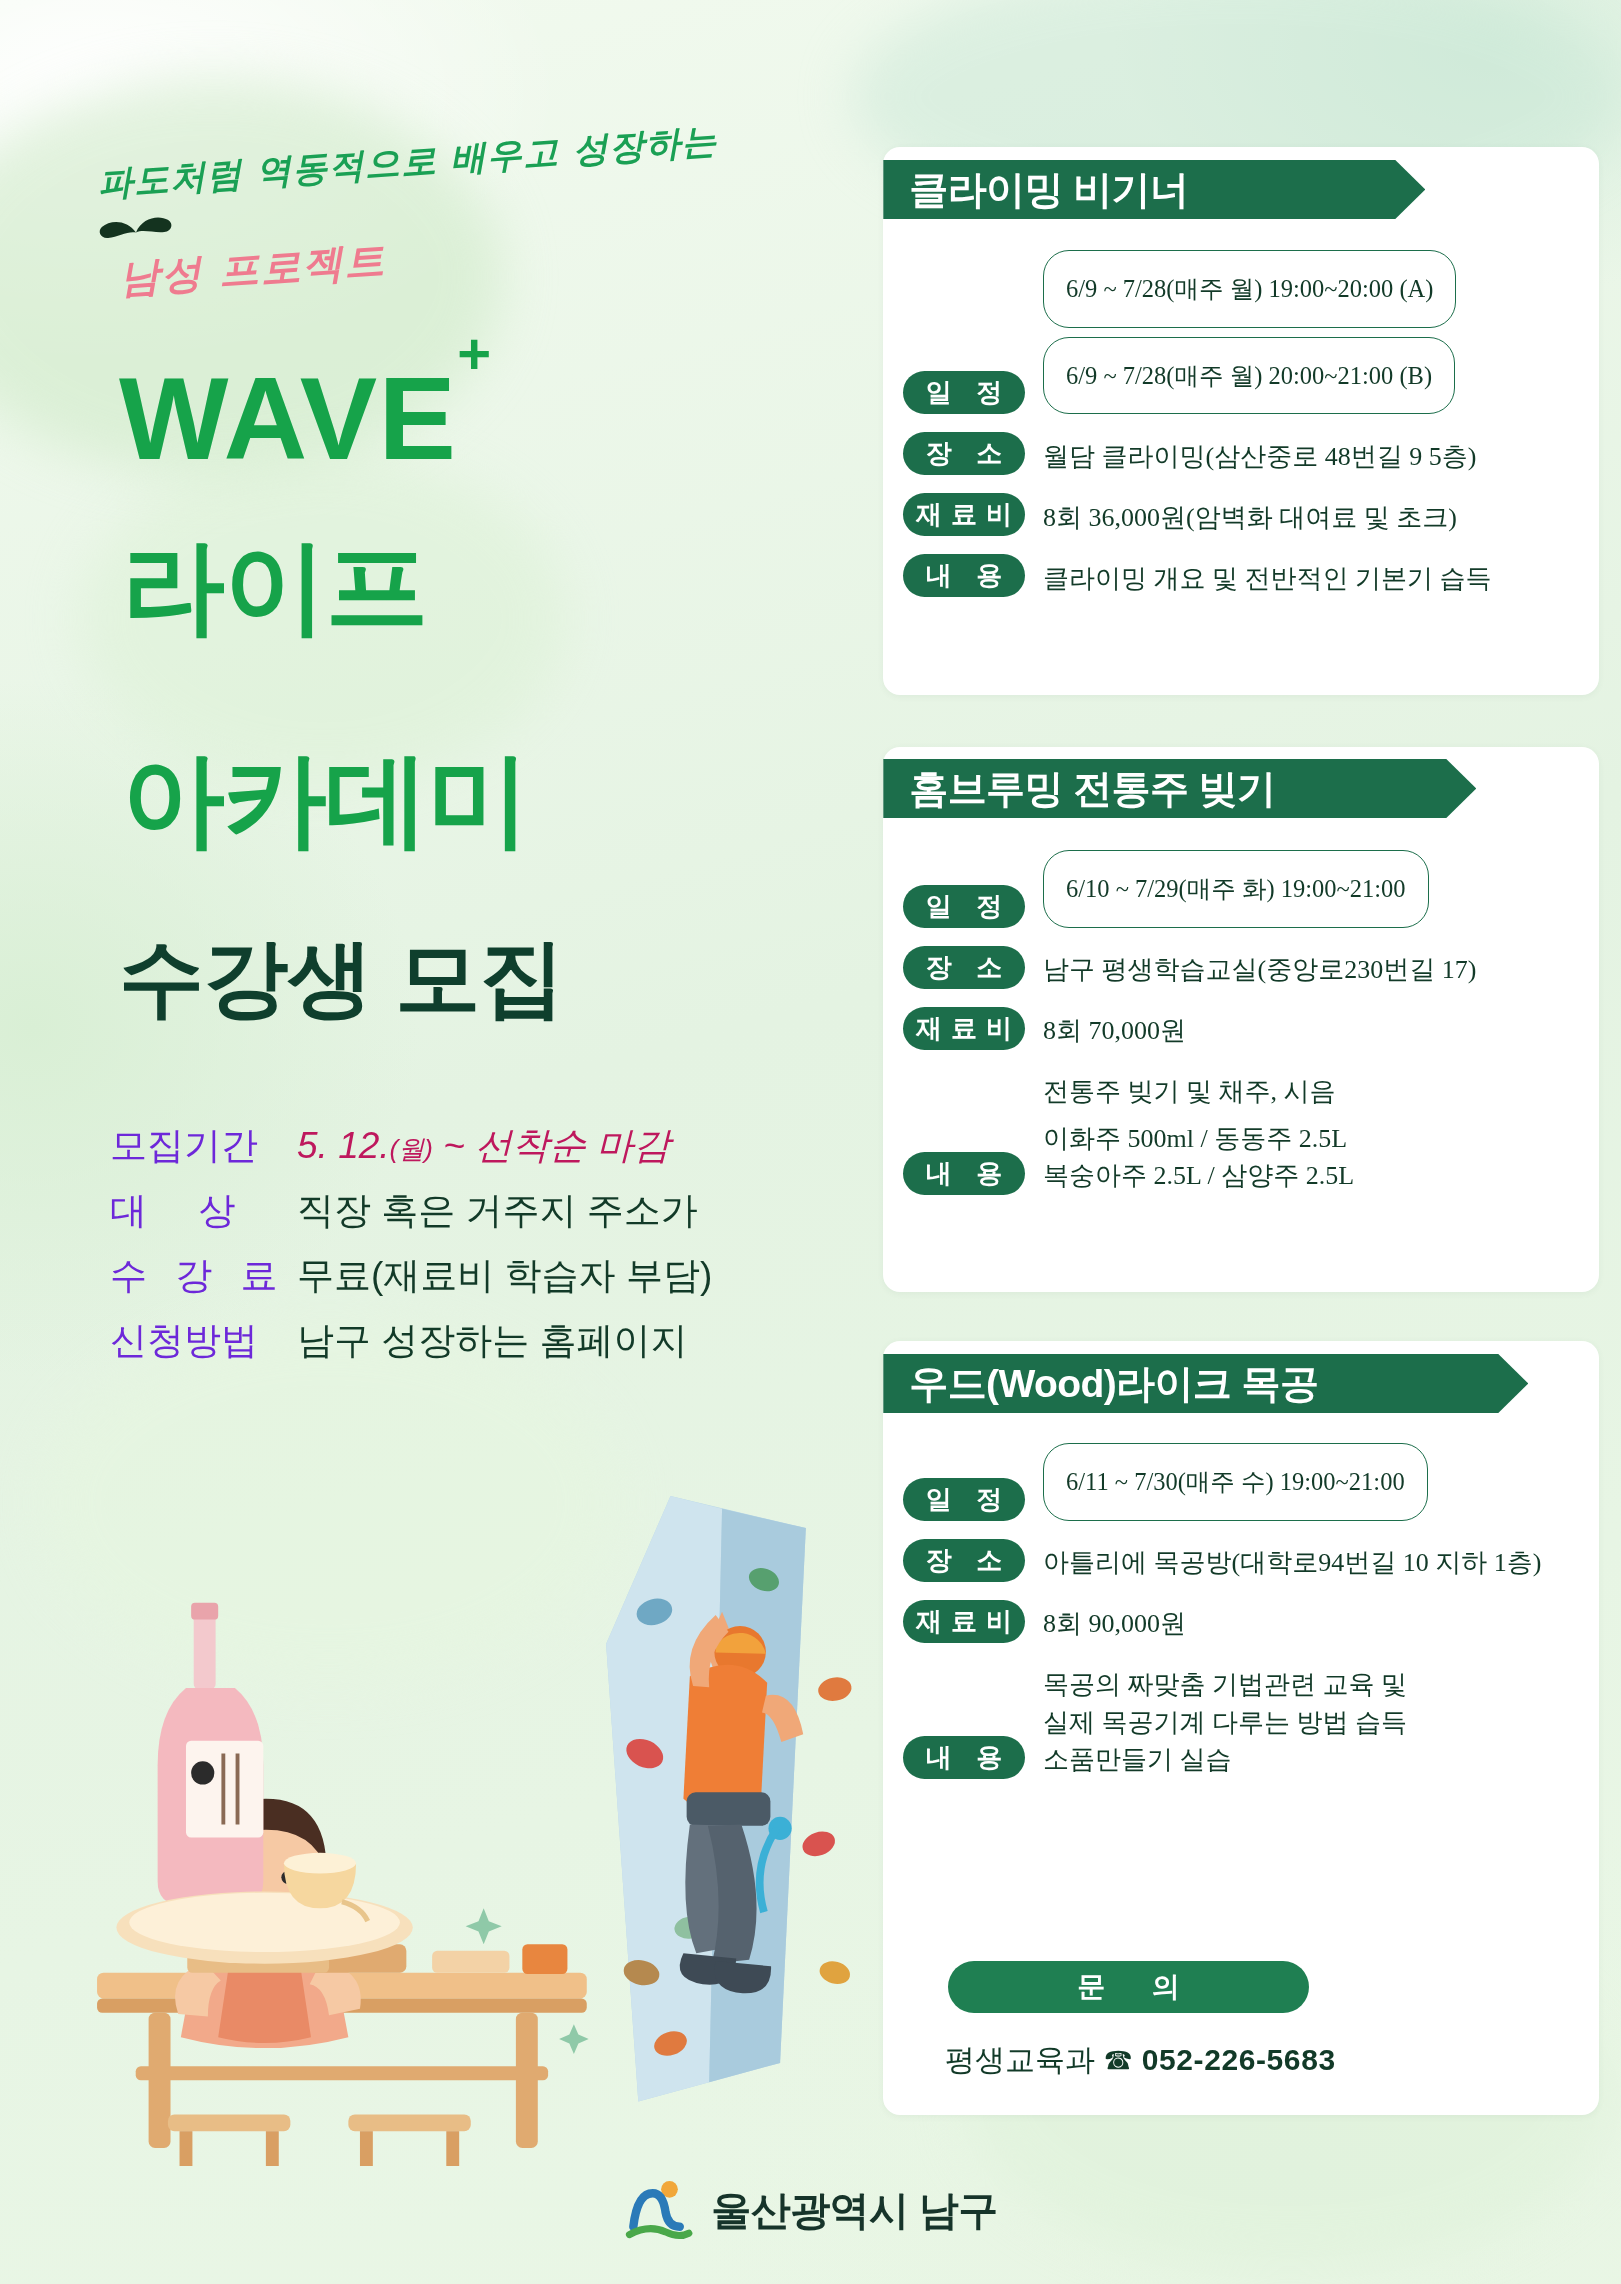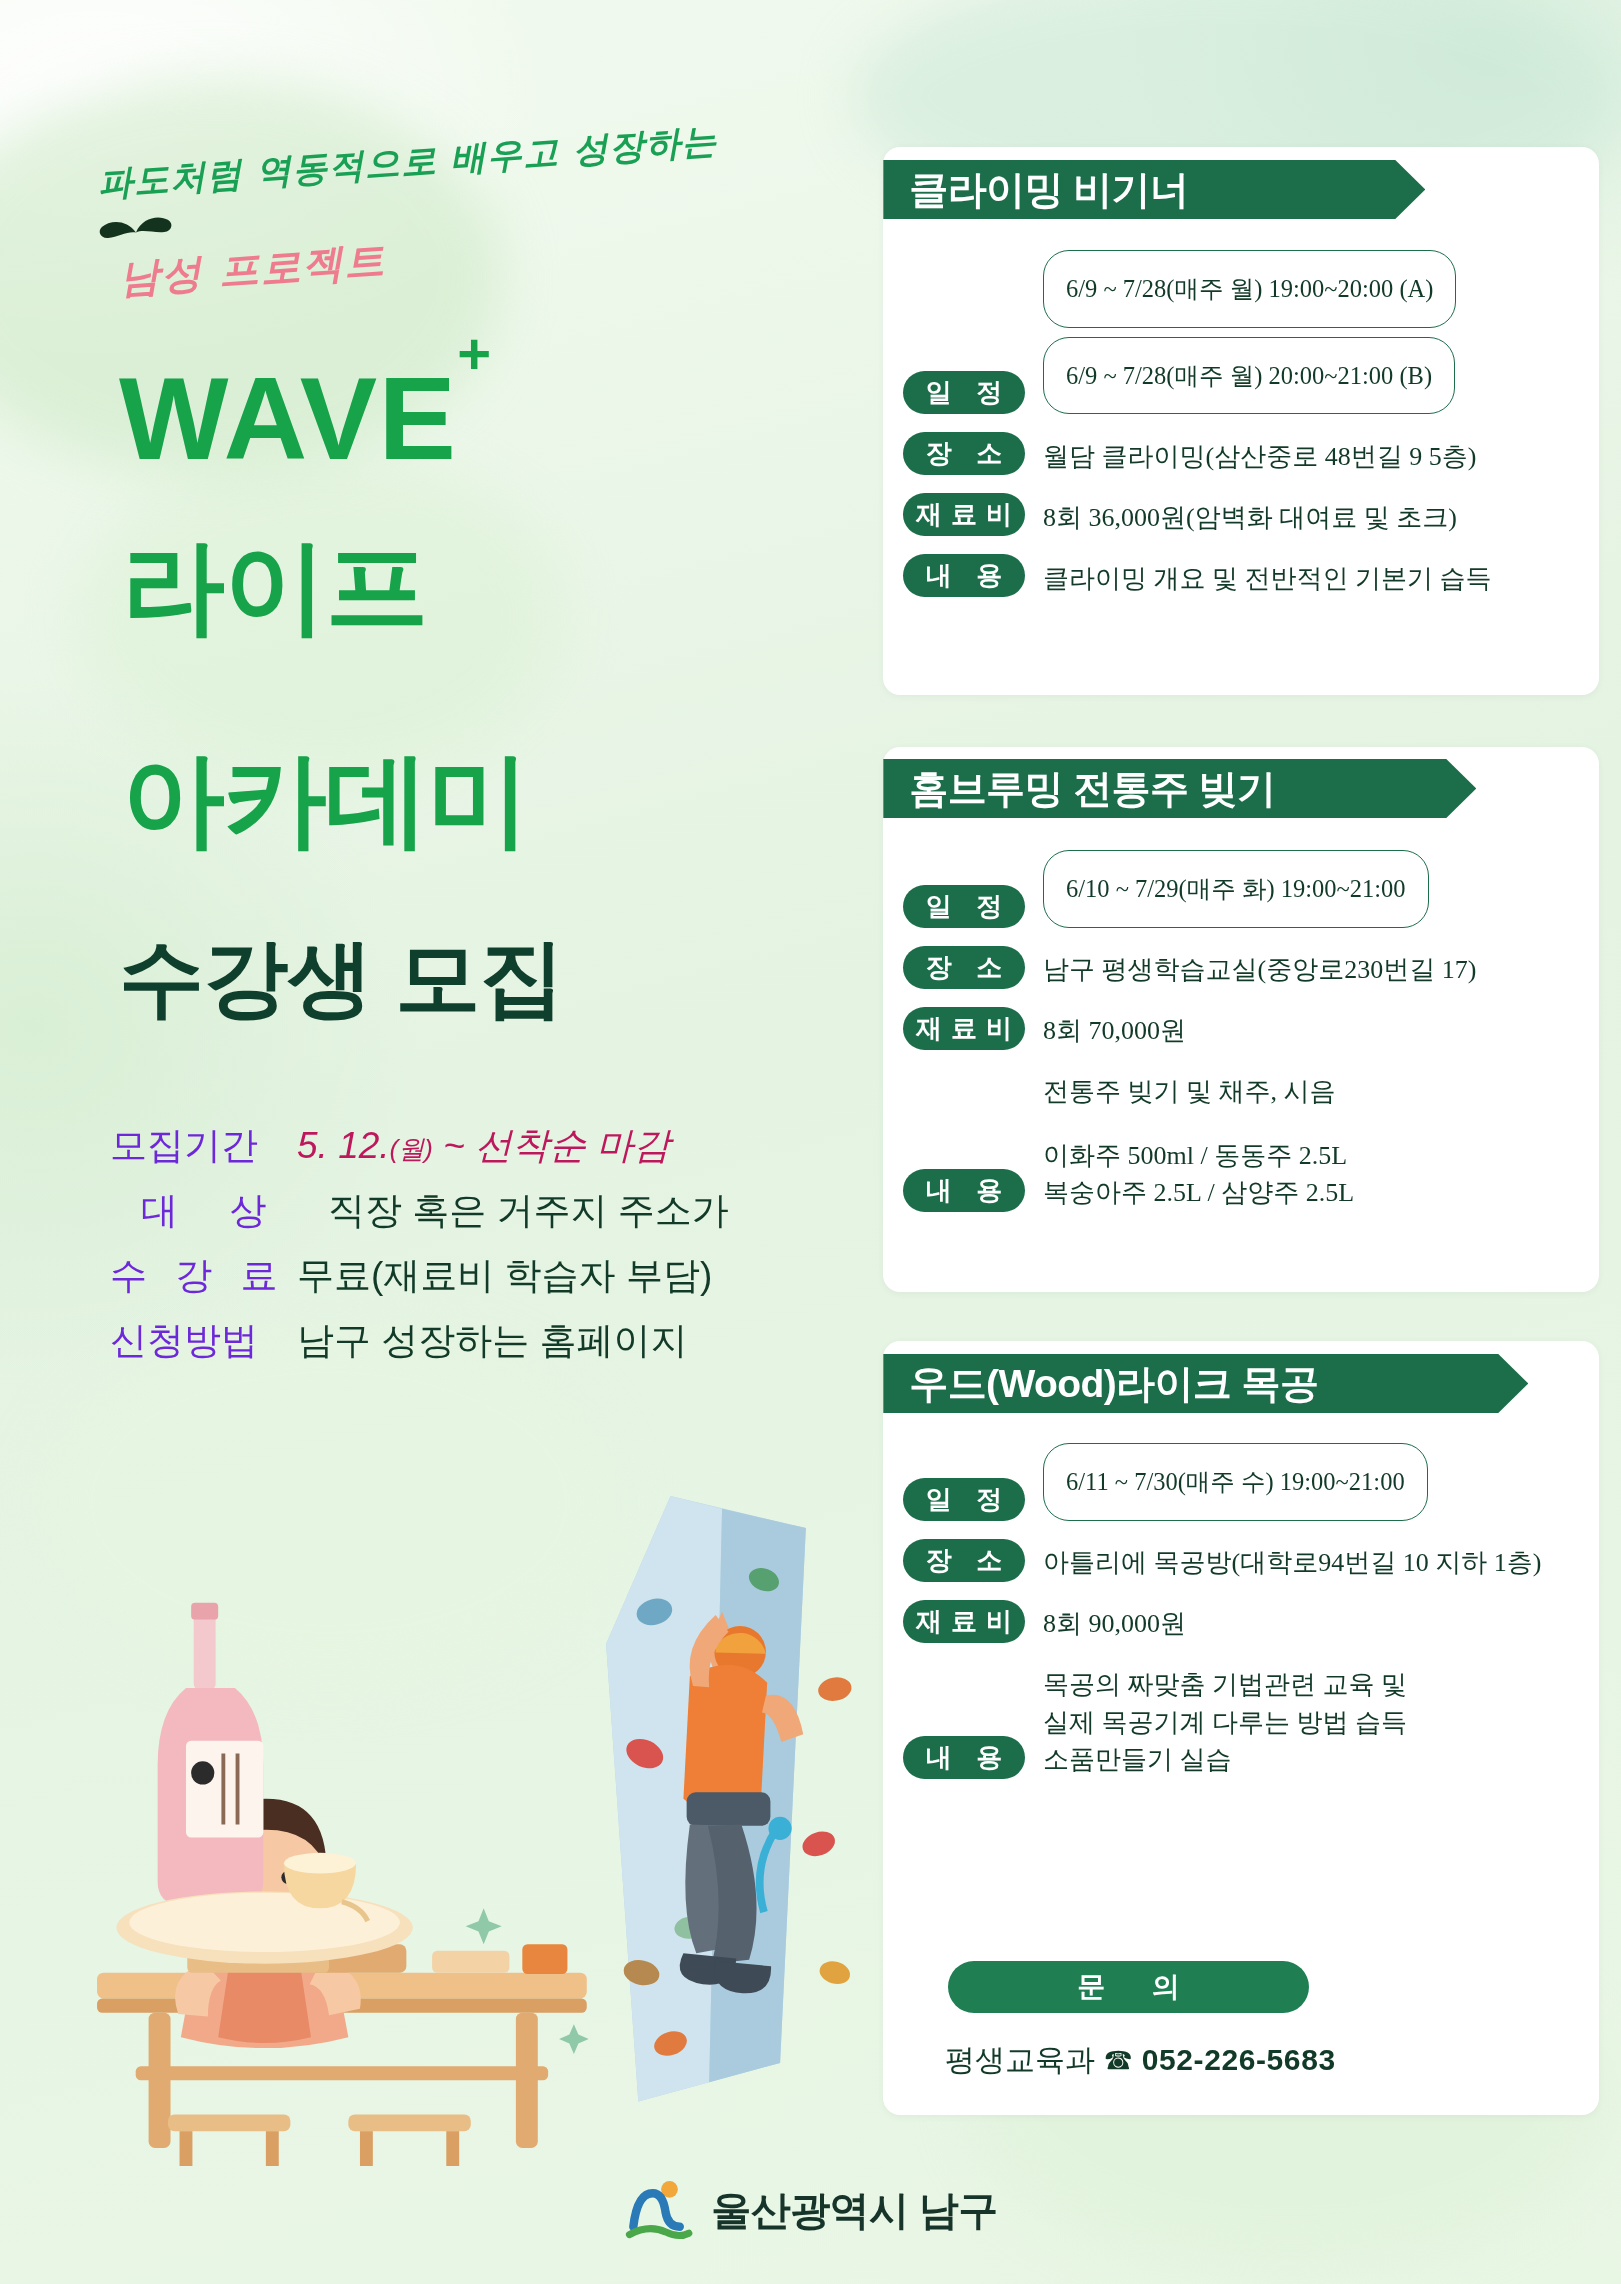--- a/index.html
+++ b/index.html
@@ -86,21 +86,21 @@
     display:flex; align-items:flex-start;
     margin-bottom:17px;
     font-size:37px; color:#123a28;
     line-height:1.3;
   }
   .info-label{
     width:187px; flex:0 0 187px;
     color:#6d28d9; font-weight:400;
     letter-spacing:0px;
   }
-  .info-label.sp2{ letter-spacing:20.6px;margin-left:31px; }
+  .info-label.sp2{ letter-spacing:20.6px; }
   .info-label.sp3{ letter-spacing:9px; }
   .info-value{ flex:1; }
   .info-value .green{ color:#be185d;font-style:italic; }
   .info-value .small{ font-size:26px; }
   .info-value b{ font-weight:700; }
   .indent{ display:block; margin-left:34px; }
 
   
   .illus{ position:absolute; left:71px; top:1483px; width:806px; height:683px; }
 
@@ -362,21 +362,21 @@
       <div class="val">남구 평생학습교실(중앙로230번길 17)</div>
     </div>
     <div class="row">
       <div class="pill">재료비</div>
       <div class="val">8회 70,000원</div>
     </div>
     <div class="row">
       <div class="pill">내 용</div>
       <div class="val">
         <span class="line">전통주 빚기 및 채주, 시음</span>
-        <span class="line" style="margin-top:26px;">이화주  500ml / 동동주  2.5L</span>
+        <span class="line" style="margin-top:9px;">이화주  500ml / 동동주  2.5L</span>
         <span class="line">복숭아주  2.5L / 삼양주  2.5L</span>
       </div>
     </div>
   </div>
 
   <div class="card card3"></div>
   <div class="ribbon rb3">우드(Wood)라이크 목공</div>
   <div class="rows" style="left:39px; top:1438px; width:683px;">
     <div class="row">
       <div class="pill">일 정</div>

